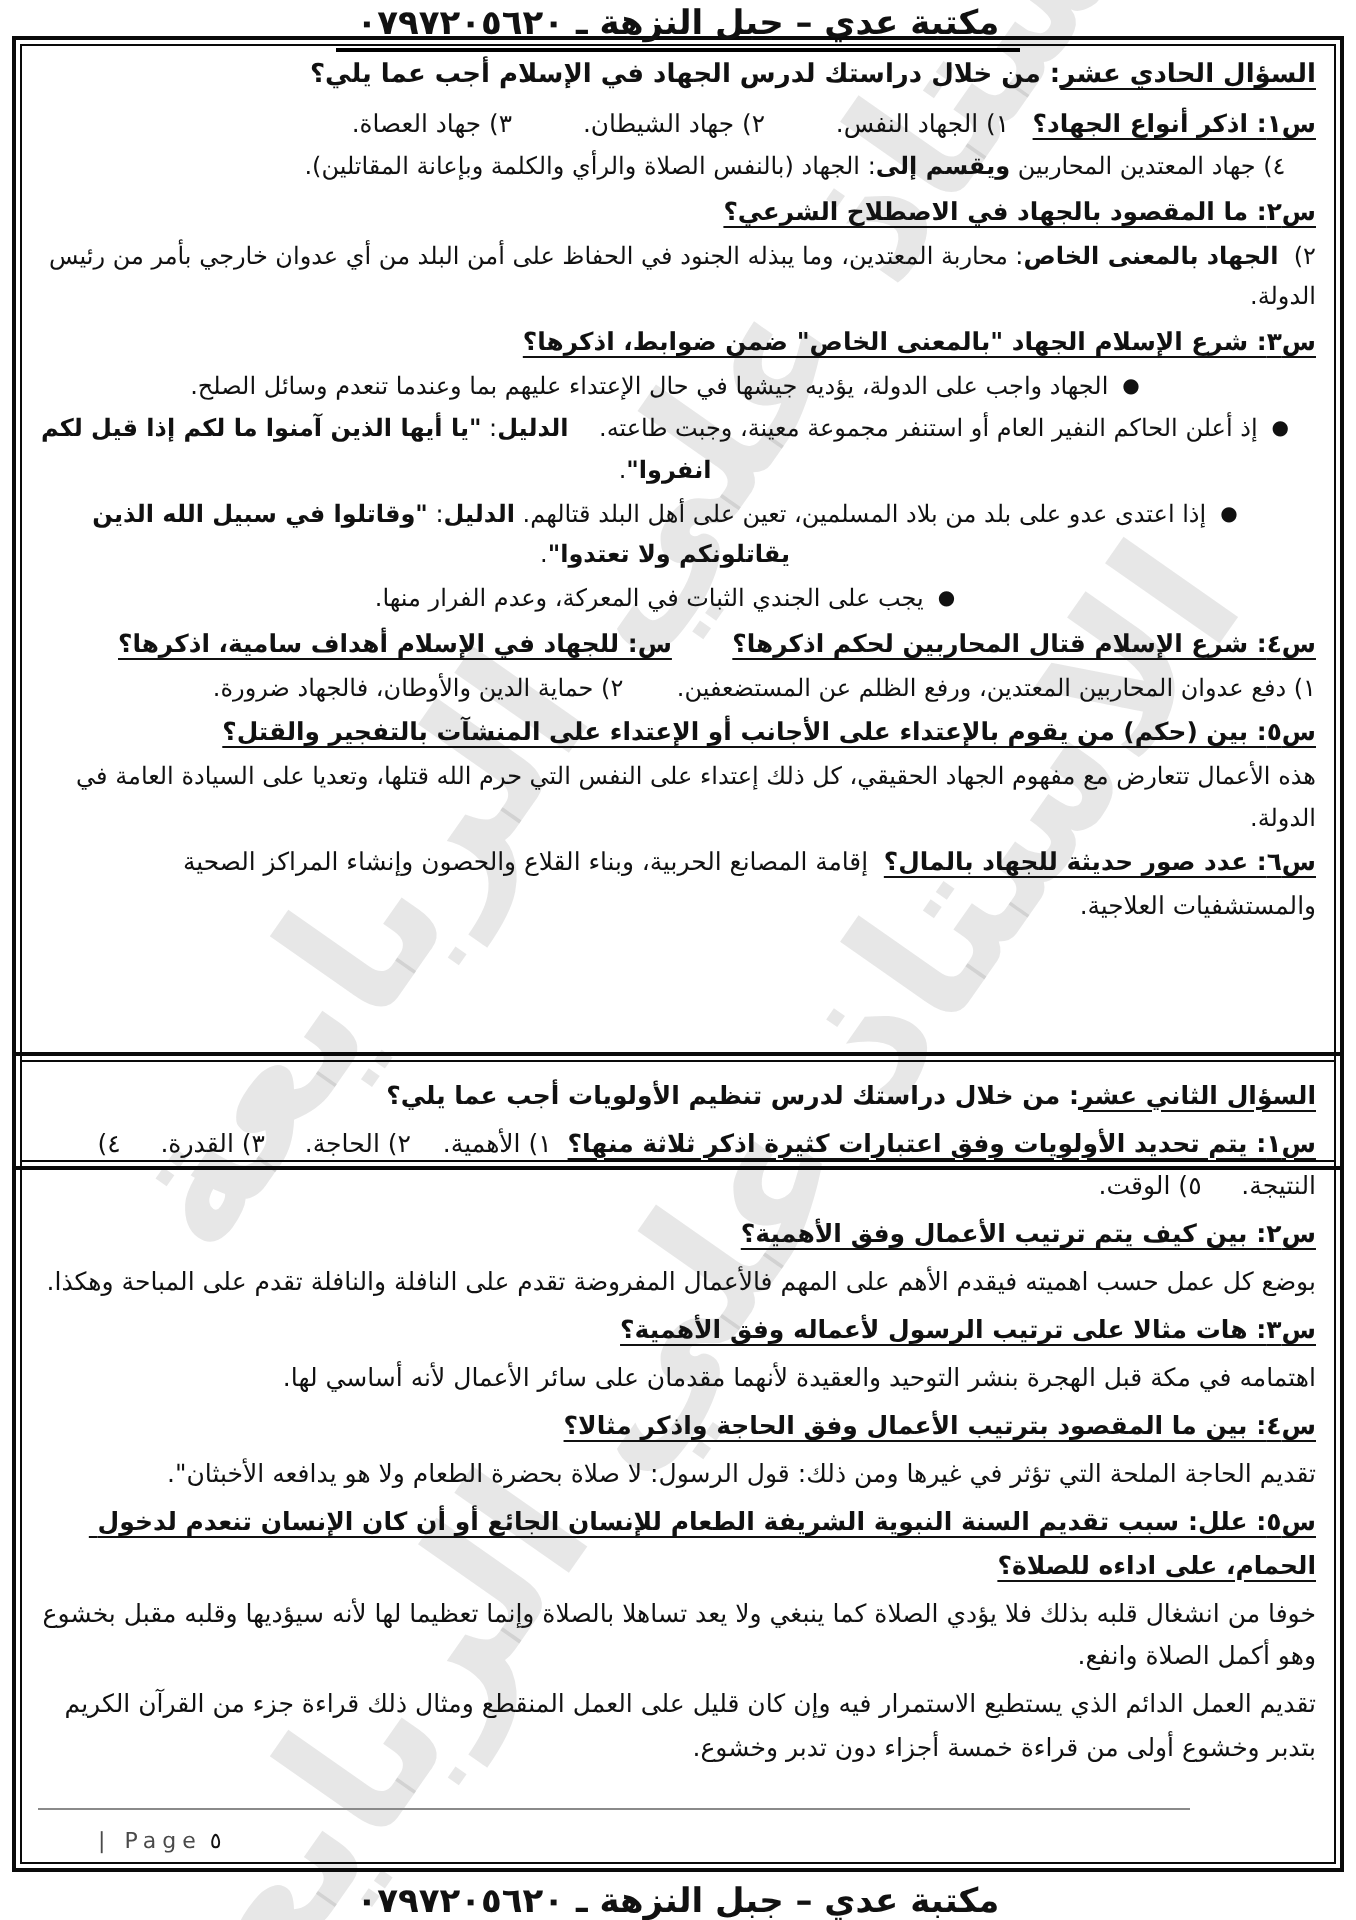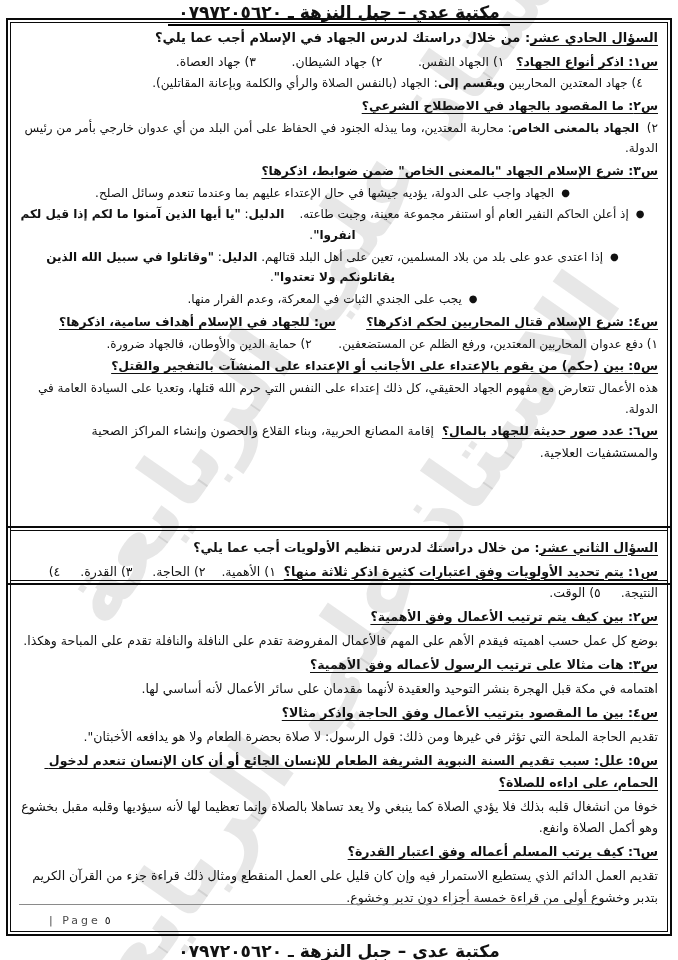--- a/index.html
+++ b/index.html
@@ -103,20 +103,19 @@
   <div class="line t-title"><span class="sb su">السؤال الثاني عشر</span><span class="sb">: من خلال دراستك لدرس تنظيم الأولويات أجب عما يلي؟</span></div>
       <div class="line t-q"><span class="sb su">س١: يتم تحديد الأولويات وفق اعتبارات كثيرة اذكر ثلاثة منها؟</span><span>  ١) الأهمية.    ٢) الحاجة.     ٣) القدرة.     ٤) النتيجة.     ٥) الوقت.</span></div>
       <div class="line t-q center"><span class="sb su">س٢: بين كيف يتم ترتيب الأعمال وفق الأهمية؟</span></div>
       <div class="line t-a"><span>بوضع كل عمل حسب اهميته فيقدم الأهم على المهم فالأعمال المفروضة تقدم على النافلة والنافلة تقدم على المباحة وهكذا.</span></div>
       <div class="line t-q center"><span class="sb su">س٣: هات مثالا على ترتيب الرسول لأعماله وفق الأهمية؟</span></div>
       <div class="line t-a"><span>اهتمامه في مكة قبل الهجرة بنشر التوحيد والعقيدة لأنهما مقدمان على سائر الأعمال لأنه أساسي لها.</span></div>
       <div class="line t-q center"><span class="sb su">س٤: بين ما المقصود بترتيب الأعمال وفق الحاجة واذكر مثالا؟</span></div>
       <div class="line t-a"><span>تقديم الحاجة الملحة التي تؤثر في غيرها ومن ذلك: قول الرسول: لا صلاة بحضرة الطعام ولا هو يدافعه الأخبثان".</span></div>
       <div class="line t-q"><span class="sb su">س٥: علل: سبب تقديم السنة النبوية الشريفة الطعام للإنسان الجائع أو أن كان الإنسان تنعدم لدخول الحمام، على اداءه للصلاة؟</span></div>
       <div class="line t-a"><span>خوفا من انشغال قلبه بذلك فلا يؤدي الصلاة كما ينبغي ولا يعد تساهلا بالصلاة وإنما تعظيما لها لأنه سيؤديها وقلبه مقبل بخشوع وهو أكمل الصلاة وانفع.</span></div>
-      <div class="line t-q center"><span class="sb su">س٦: كيف يرتب المسلم أعماله وفق اعتبار القدرة؟</span></div>
       <div class="line t-a"><span>تقديم العمل الدائم الذي يستطيع الاستمرار فيه وإن كان قليل على العمل المنقطع ومثال ذلك قراءة جزء من القرآن الكريم بتدبر وخشوع أولى من قراءة خمسة أجزاء دون تدبر وخشوع.</span></div>
     </div>
 </div>
 
 <div class="footer">
   <span>مكتبة عدي – جبل النزهة ـ ٠٧٩٧٢٠٥٦٢٠</span>
 </div>
 
 </body></html>

